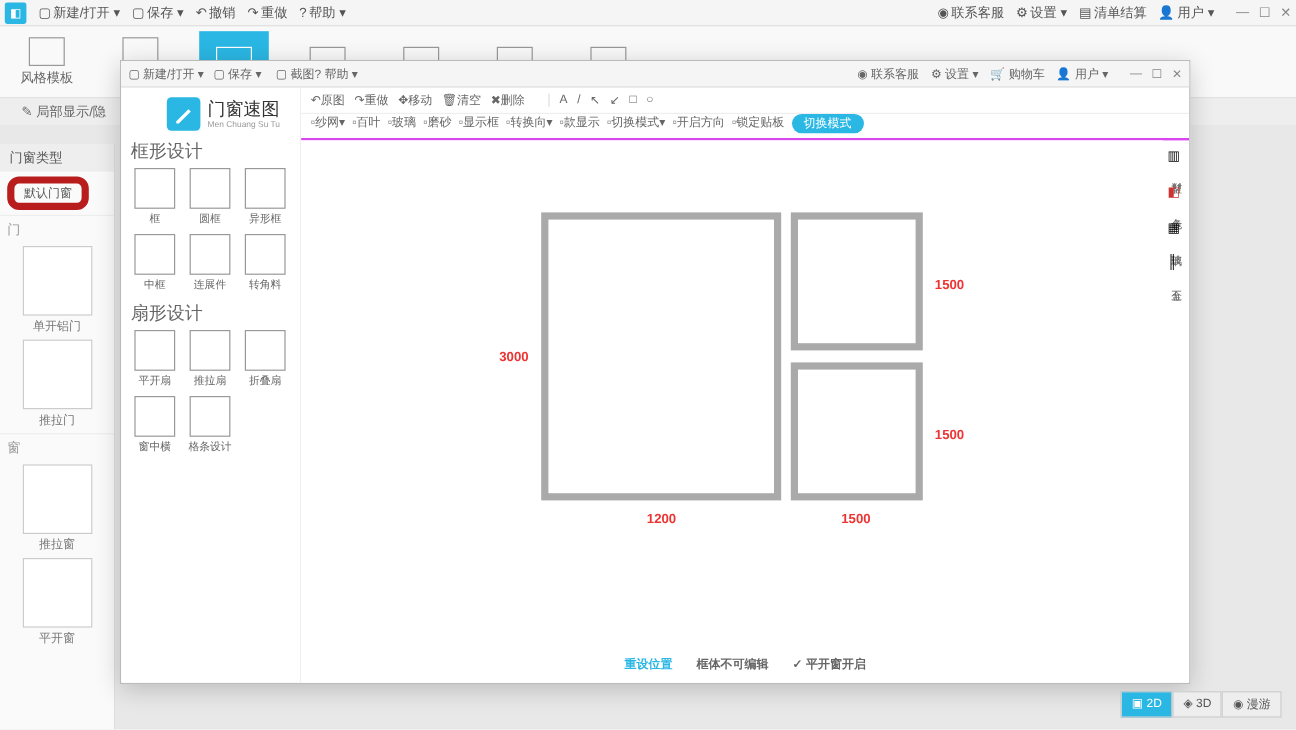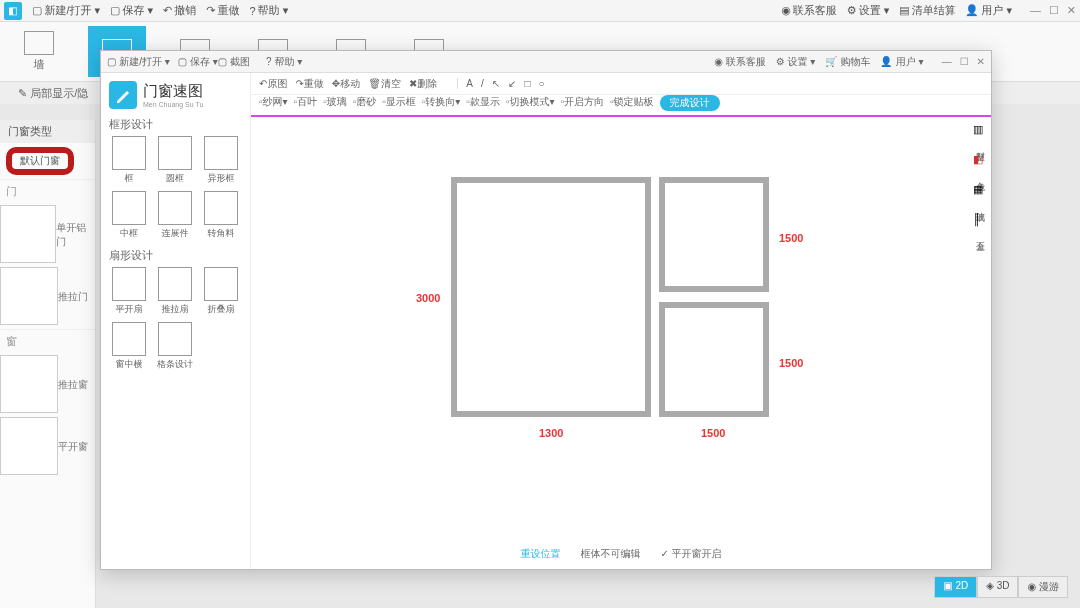--- a/index.html
+++ b/index.html
@@ -13,54 +13,54 @@
 .ribbon-item { display:flex; flex-direction:column; align-items:center; justify-content:center; width:58px; color:#666; cursor:pointer; }
 .ribbon-item.active { background:#2ab7e4; color:#fff; }
 .ribbon-icon { width:30px; height:24px; border:1px solid #999; margin-bottom:2px; }
 .ribbon-item.active .ribbon-icon { border-color:#fff; }
 .subbar { height:22px; background:#eee; display:flex; align-items:center; padding-left:10px; color:#666; }
 .subbar-item { padding:2px 8px; cursor:pointer; }
 .side-panel { position:absolute; left:0; top:120px; bottom:0; width:96px; background:#fafafa; border-right:1px solid #ddd; overflow-y:auto; }
 .sp-tab { background:#eee; padding:4px 8px; color:#555; font-size:11px; }
 .sp-btn { display:inline-block; margin:4px 6px; border:6px solid #b91c1c; border-radius:10px; padding:1px 8px; font-size:10px; color:#555; cursor:pointer;font-family:Liberation Mono, monospace; }
 .sp-cat { padding:4px 6px 2px; color:#999; font-size:11px; border-top:1px solid #eee; }
-.sp-thumb { display:flex; flex-direction:row; align-items:center; margin:4px auto; }
+.sp-thumb { display:flex; flex-direction:column; align-items:center; margin:4px auto; }
 .sp-thumb .box { width:58px; height:58px; border:1px solid #ccc; background:#fff; display:flex; align-items:center; justify-content:center; }
 .sp-thumb .lbl { font-size:10px; color:#777; margin-top:2px; }
 .bottom-modes { position:absolute; right:12px; bottom:10px; display:flex; }
 .mode-btn { padding:3px 8px; background:#eee; color:#555; border:1px solid #ccc; font-size:10px; cursor:pointer; }
 .mode-btn.active { background:#2ab7e4; color:#fff; }
 
 
 .dialog { position:absolute; left:100px; top:50px; width:892px; height:520px; background:#fff; border:1px solid #bbb; box-shadow:0 4px 20px rgba(0,0,0,.2); display:flex; flex-direction:column; }
 .dlg-top { height:22px; background:#f5f5f5; display:flex; align-items:center; padding:0 6px; border-bottom:1px solid #ddd; font-size:10px; color:#666; }
 .dlg-top .right { margin-left:auto; display:flex; gap:10px; align-items:center; }
 .dlg-top .item { cursor:pointer; }
 .dlg-body { flex:1; display:flex; overflow:hidden; }
 .dlg-left { width:150px; background:#fff; border-right:1px solid #eee; padding:8px; overflow-y:auto; }
-.dlg-logo { display:flex; align-items:center; gap:6px; margin-bottom:8px; }
+.dlg-logo { display:flex; align-items:center; gap:6px; margin-bottom:8px;margin-left:30px; }
 .dlg-logo .sq { width:28px; height:28px; background:#2ab7e4; border-radius:4px; display:flex; align-items:center; justify-content:center; }
 .dlg-logo .txt { font-size:15px; color:#333; }
 .dlg-logo .sub { font-size:7px; color:#999; }
-.dlg-sect { font-size:11px; color:#666; margin:8px 0 4px; }
+.dlg-sect { font-size:15px; color:#666; margin:8px 0 4px; }
 .dlg-items { display:flex; flex-wrap:wrap; gap:6px; }
 .dlg-items .it { display:flex; flex-direction:column; align-items:center; width:40px; cursor:pointer; }
 .dlg-items .it .ib { width:34px; height:34px; border:1px solid #999; background:#fff; }
 .dlg-items .it .il { font-size:9px; color:#666; margin-top:2px; }
 .dlg-main { flex:1; position:relative; background:#fff; }
 .dlg-toolbar { height:22px; border-bottom:1px solid #eee; display:flex; align-items:center; gap:8px; padding:0 8px; font-size:10px; color:#666; }
 .dlg-toolbar2 { height:22px; border-bottom:2px solid #d946ef; display:flex; align-items:flex-start; gap:6px; padding:0 8px; font-size:10px; color:#666; }
 .dlg-toolbar2 .tac { background:#2ab7e4; color:#fff; padding:1px 10px; border-radius:8px; }
 .dlg-canvas { position:absolute; top:44px; left:0; right:22px; bottom:0; background:#fff; }
 .dlg-right-tabs { position:absolute; right:0; top:44px; width:22px; display:flex; flex-direction:column; gap:8px; padding-top:6px; align-items:center; }
 .dlg-right-tabs .rt { font-size:9px; writing-mode:vertical-rl; color:#666; cursor:pointer; }
 .dlg-right-tabs .ric { width:14px; height:14px; display:block; }
 .win-frame { position:absolute; border:6px solid #aaa; background:#fff; }
 .dim { position:absolute; color:#e33; font-size:11px;font-weight:bold; }
-.dlg-bottom { position:absolute; bottom:8px; left:50%; transform:translateX(-50%); display:flex; gap:20px; font-size:10px; color:#666; }
+.dlg-bottom { position:absolute; bottom:8px; left:50%; transform:translateX(-50%); display:flex; gap:20px; font-size:10px; color:#666;font-weight:bold; }
 .dlg-bottom .bl { color:#2ab7e4; cursor:pointer; }
 .win-ctrl { display:flex; gap:8px; margin-left:8px; }
 .win-ctrl span { cursor:pointer; color:#888; }
 svg { display:block; }
 </style>
 </head>
 <body>
 
 <div class="topbar">
   <div class="left">
@@ -80,20 +80,24 @@
       <span>—</span>
       <span>☐</span>
       <span>✕</span>
     </div>
   </div>
 </div>
 
 <div class="ribbon">
   <div class="ribbon-item">
       <div class="ribbon-icon"></div>
+      <span>风格模板</span>
+    </div>
+  <div class="ribbon-item">
+      <div class="ribbon-icon"></div>
       <span>墙</span>
     </div>
   <div class="ribbon-item active">
       <div class="ribbon-icon"></div>
       <span></span>
     </div>
   <div class="ribbon-item">
       <div class="ribbon-icon"></div>
     </div>
   <div class="ribbon-item">
@@ -131,22 +135,22 @@
   <div class="sp-thumb">
       <div class="box"></div>
       <div class="lbl">平开窗</div>
     </div>
 </div>
 
 <div class="dialog">
   <div class="dlg-top">
     <span class="item">▢ <span>新建/打开 ▾</span></span>
     <span class="item" style="margin-left:8px">▢ <span>保存 ▾</span></span>
-    <span class="item" style="margin-left:0">▢ <span>截图</span></span>
-    <span class="item" style="margin-left:16px">? <span>帮助 ▾</span></span>
+    <span class="item" style="margin-left:12px">▢ <span>截图</span></span>
+    <span class="item" style="margin-left:0">? <span>帮助 ▾</span></span>
     <div class="right">
       <span class="item">◉ <span>联系客服</span></span>
       <span class="item">⚙ <span>设置 ▾</span></span>
       <span class="item">🛒 <span>购物车</span></span>
       <span class="item">👤 <span>用户 ▾</span></span>
       <div class="win-ctrl">
         <span>—</span>
         <span>☐</span>
         <span>✕</span>
       </div>
@@ -234,32 +238,32 @@
         <span>▫<span>纱网▾</span></span>
         <span>▫<span>百叶</span></span>
         <span>▫<span>玻璃</span></span>
         <span>▫<span>磨砂</span></span>
         <span>▫<span>显示框</span></span>
         <span>▫<span>转换向▾</span></span>
         <span>▫<span>款显示</span></span>
         <span>▫<span>切换模式▾</span></span>
         <span>▫<span>开启方向</span></span>
         <span>▫<span>锁定贴板</span></span>
-        <span class="tac">完成设计</span>
+        <span class="tac">切换模式</span>
       </div>
       <div class="dlg-canvas">
 
         <div class="win-frame" style="left:200px;top:60px;width:200px;height:240px"></div>
         <div class="win-frame" style="left:408px;top:60px;width:110px;height:115px"></div>
         <div class="win-frame" style="left:408px;top:185px;width:110px;height:115px"></div>
 
         <span class="dim" style="left:165px;top:175px">3000</span>
         <span class="dim" style="left:528px;top:115px">1500</span>
         <span class="dim" style="left:528px;top:240px">1500</span>
-        <span class="dim" style="left:288px;top:310px">1300</span>
+        <span class="dim" style="left:288px;top:310px">1200</span>
         <span class="dim" style="left:450px;top:310px">1500</span>
       </div>
       <div class="dlg-right-tabs">
         <span class="ric">▥</span>
         <span class="rt">型材</span>
         <span class="ric" style="color:#c33">◧</span>
         <span class="rt">色卡</span>
         <span class="ric">▦</span>
         <span class="rt">玻璃</span>
         <span class="ric">║</span>

